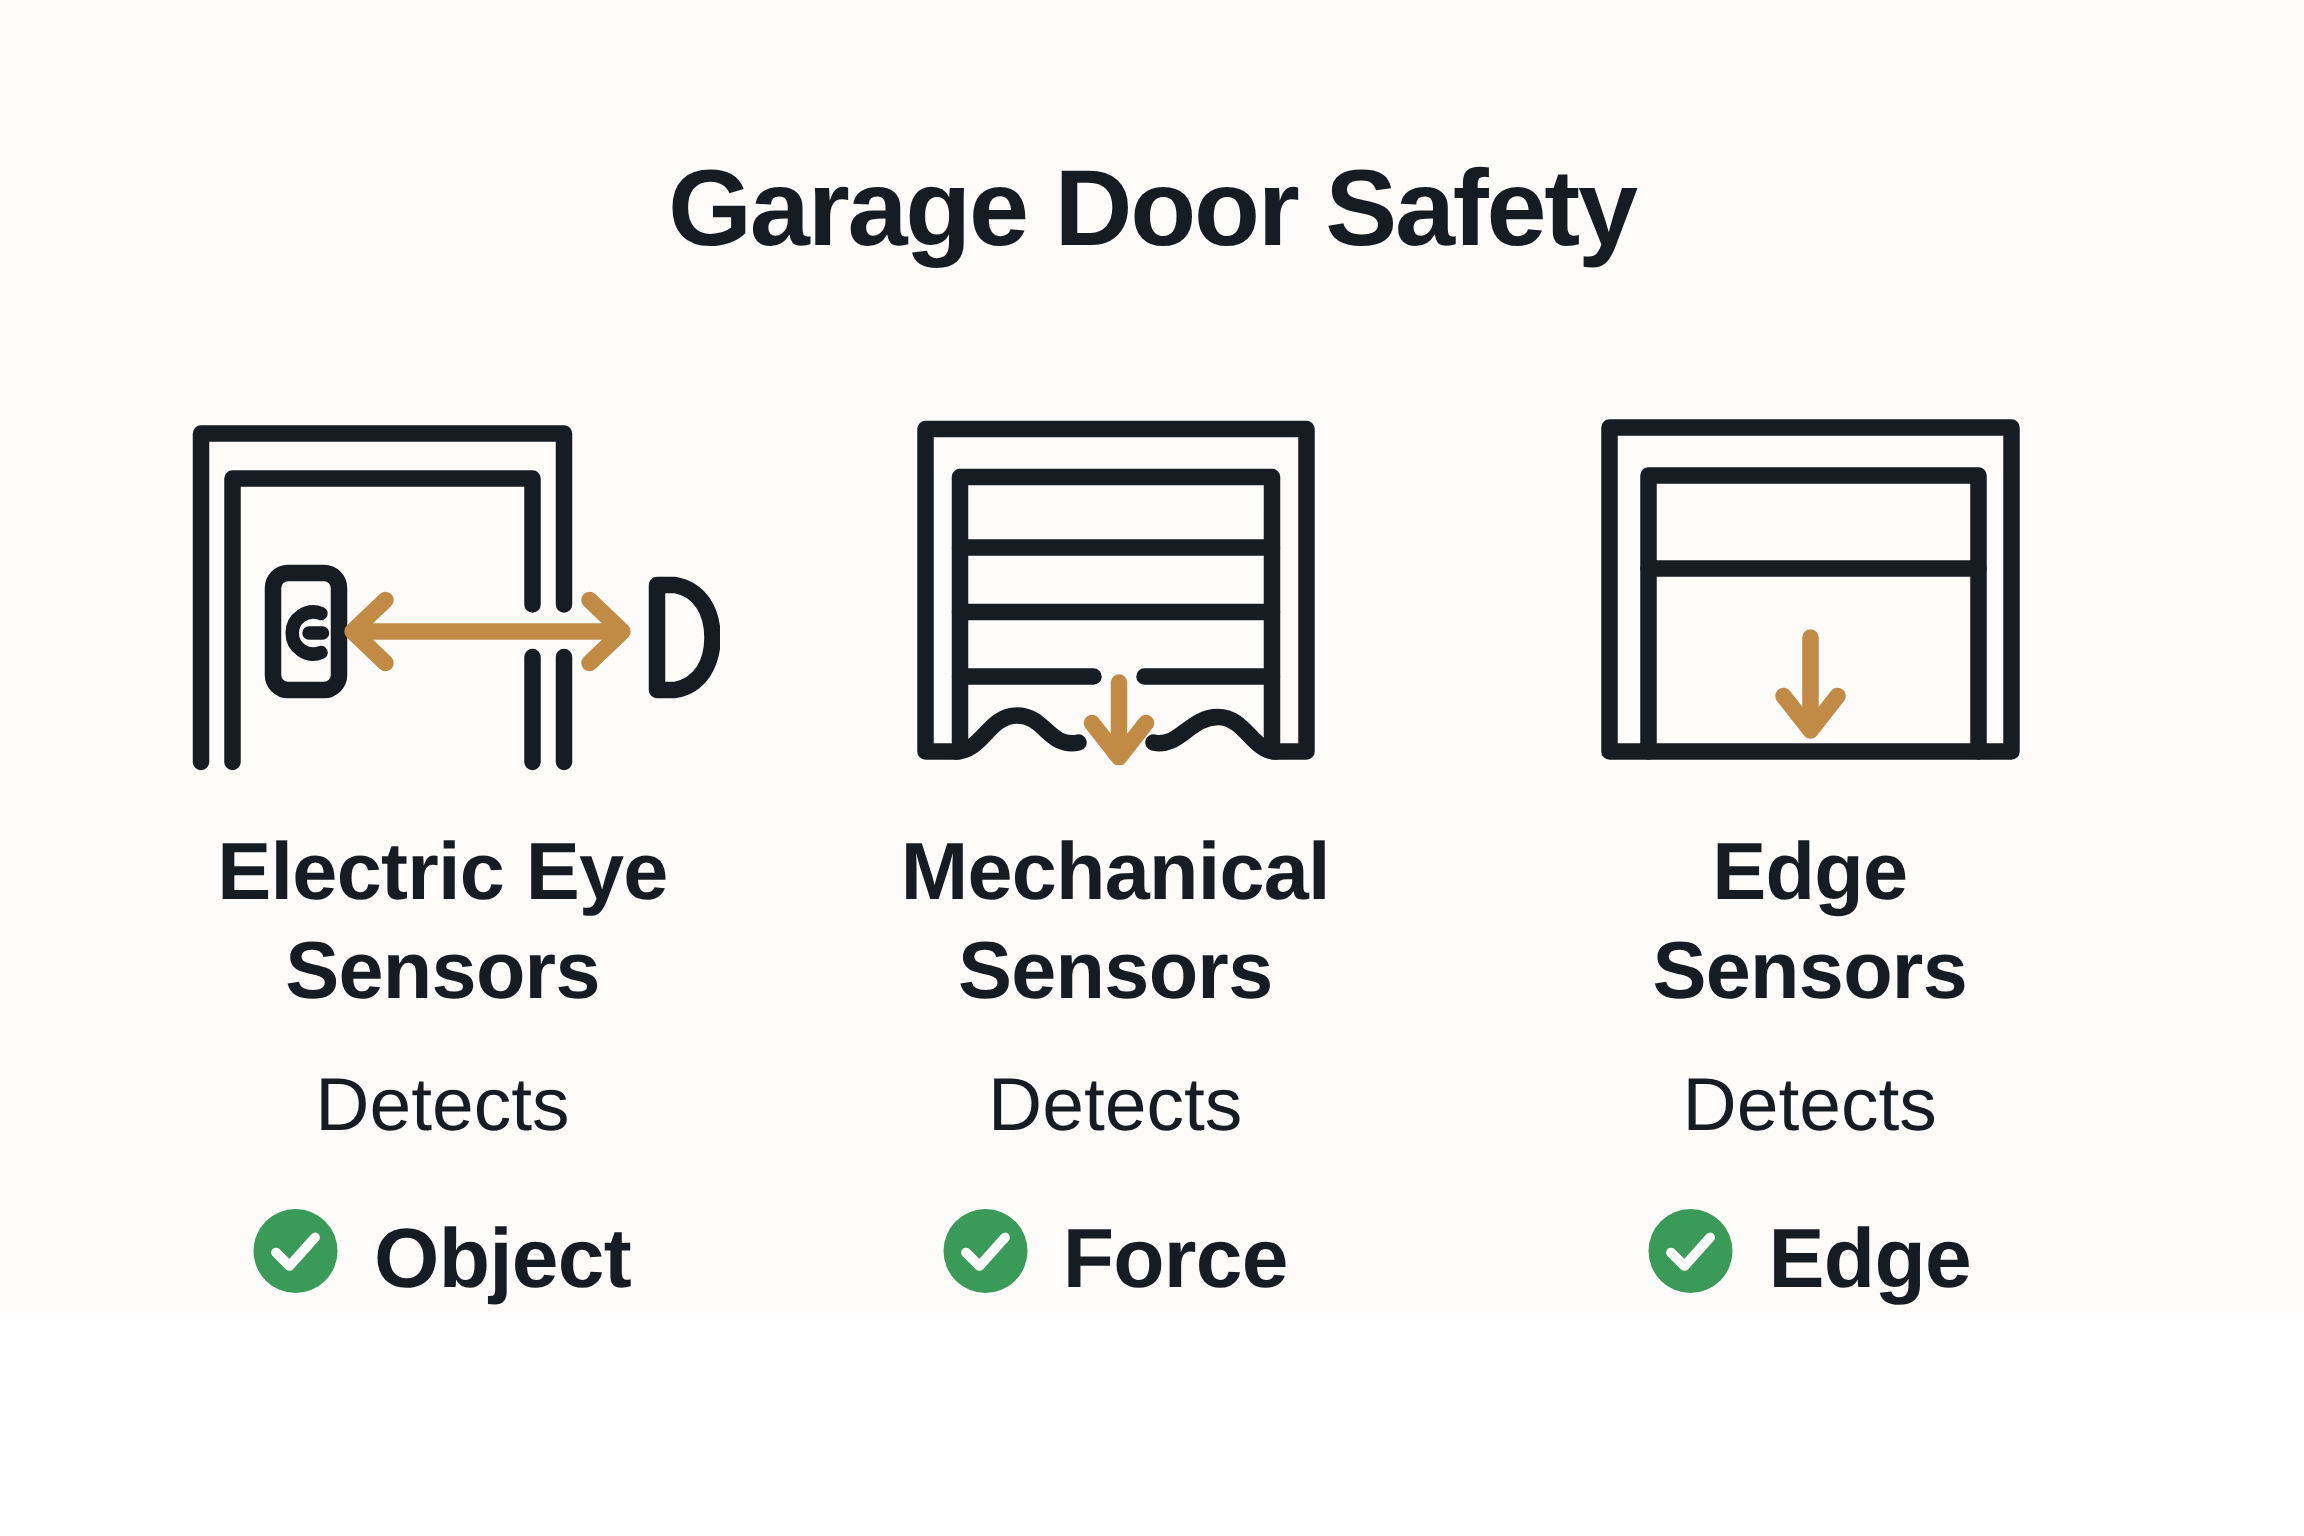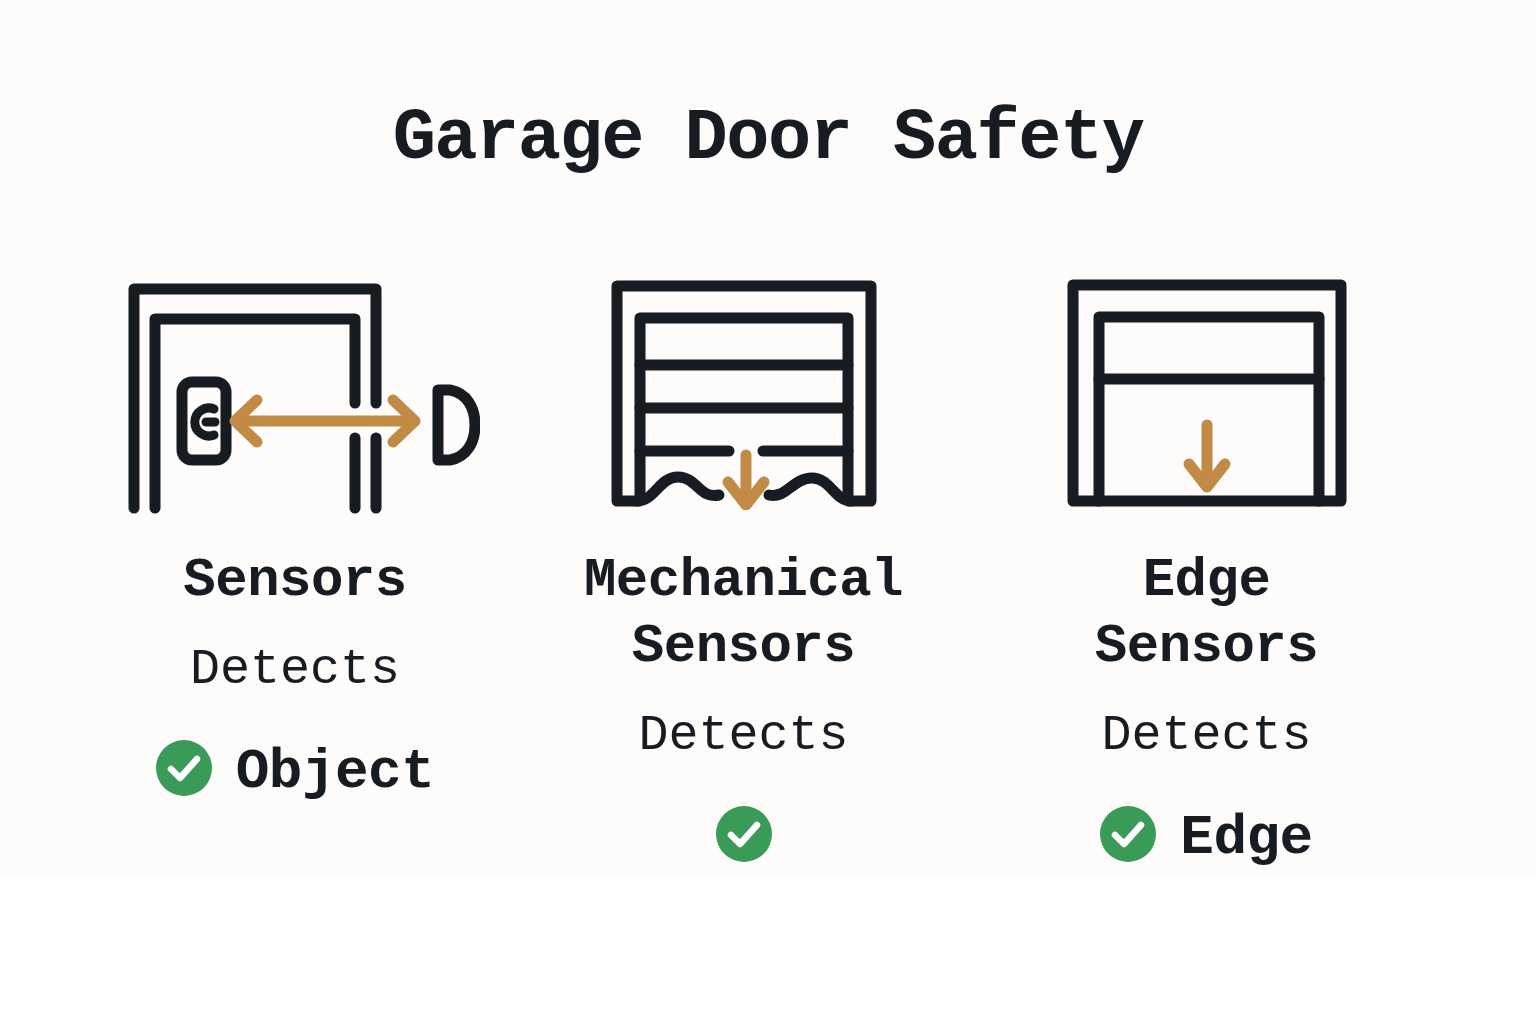--- a/index.html
+++ b/index.html
@@ -3,21 +3,21 @@
 <meta charset="utf-8">
 <style>
   * { box-sizing: border-box; }
   body { margin: 0; }
 
   .page {
     position: relative;
     width: 1536px;
     height: 875px;
     background: var(--background, #fdfcfa);
-    font-family: Liberation Mono, monospace;
+    font-family: Liberation Sans, sans-serif;
     color: var(--ink, #171c22);
     overflow: hidden;
   }
 
   .title {
     position: absolute;
     top: 98px;
     left: 0;
     width: 100%;
     margin: 0;
@@ -108,20 +108,21 @@
         <path class="s ln" d="M31 230 V41 H231 V125 M231 160 V230"></path>
         <rect class="s ln" x="58" y="104" width="44" height="78" rx="10"></rect>
         <path class="s ln thin" d="M90 131 A14 14 0 1 0 90 157 M82 144 H91"></path>
         <path class="s ac" d="M112 143 H290"></path>
         <path class="s ac" d="M133 122 L111 143 L133 164"></path>
         <path class="s ac" d="M269 122 L291 143 L269 164"></path>
         <path class="s ln" d="M314 112 L314 182 L326 182 C343 179 351 164 351 147 C351 130 343 115 326 112 Z"></path>
       </svg>
     </div>
     <h2 class="name">
+      <span>Electric Eye</span>
       <span>Sensors</span>
     </h2>
     <div class="detects">Detects</div>
     <div class="check-row">
       <span class="check-circle">
         <svg width="56" height="56" viewBox="0 0 56 56">
             <polyline class="chk" points="15,29 24,38 41,19"></polyline>
           </svg>
       </span>
       <span class="value">Object</span>
@@ -144,20 +145,21 @@
       <span>Mechanical</span>
       <span>Sensors</span>
     </h2>
     <div class="detects">Detects</div>
     <div class="check-row">
       <span class="check-circle">
         <svg width="56" height="56" viewBox="0 0 56 56">
             <polyline class="chk" points="15,29 24,38 41,19"></polyline>
           </svg>
       </span>
+      <span class="value">Force</span>
     </div>
   </section>
 
   <section class="col col-3">
     <div class="icon-box">
       <svg width="282" height="230" viewBox="0 0 282 230" aria-hidden="true">
         <rect class="s ln" x="7" y="7" width="268" height="216"></rect>
         <path class="s ln" d="M33 223 V39 H253 V223"></path>
         <path class="s ln" d="M33 101 H253"></path>
         <path class="s ac" d="M141 147 V203"></path>

